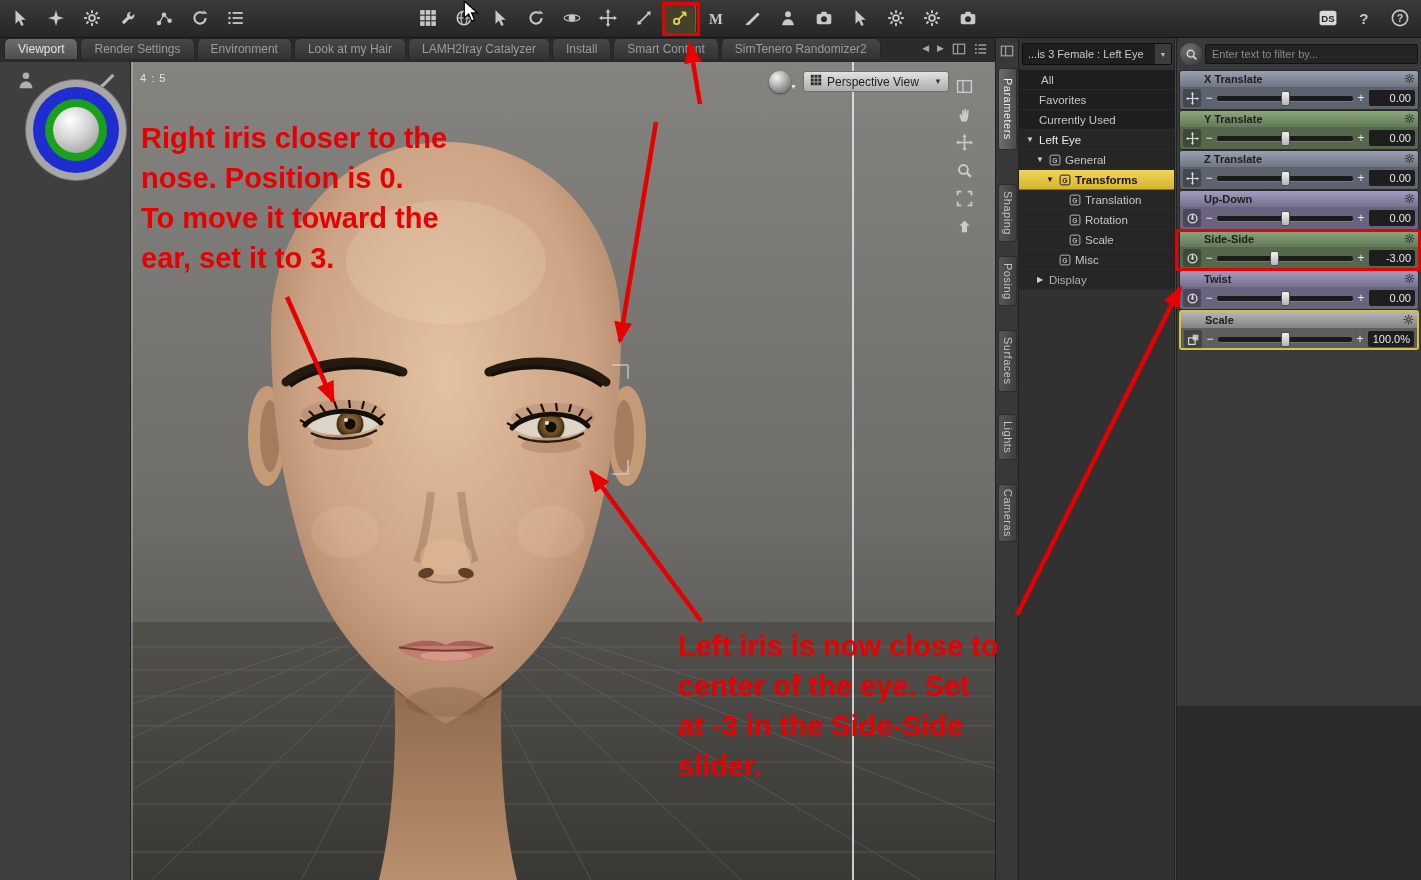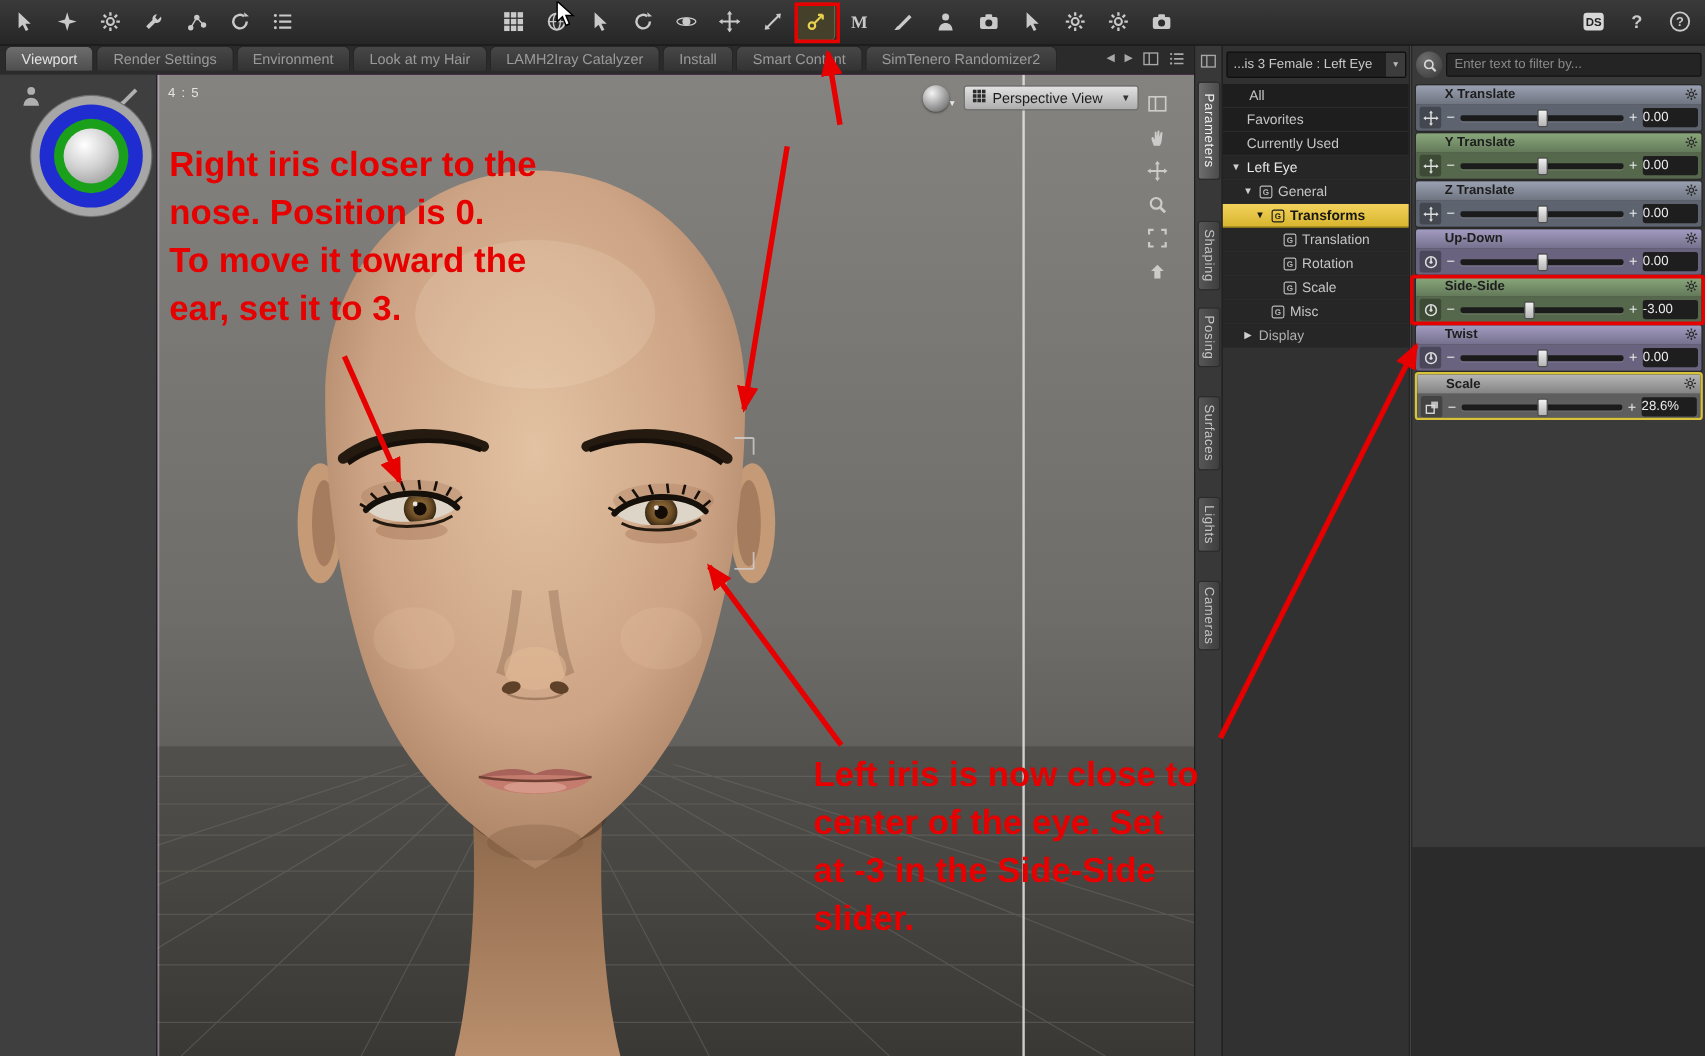--- a/index.html
+++ b/index.html
@@ -17,21 +17,21 @@
 .tabx{color:#a8a8a8;font-size:9px;height:21px;line-height:21px;padding:0 3px;cursor:pointer;display:flex;align-items:center}
 .tabspacer{margin-left:auto}
 
 #leftstrip{position:absolute;left:0;top:62px;width:131px;height:818px;background:#3f3f3f;border-right:1px solid #232323}
 .lsicon{position:absolute;cursor:pointer;opacity:.9}
 .colorwheel{position:absolute;left:26px;top:18px;width:100px;height:100px;border-radius:50%;background:#a6a6a6;display:flex;align-items:center;justify-content:center;box-shadow:0 0 0 1px #6f6f6f;cursor:pointer}
 .cw-blue{width:86px;height:86px;border-radius:50%;background:#1f2dd0;display:flex;align-items:center;justify-content:center}
 .cw-green{width:62px;height:62px;border-radius:50%;background:#1ba01b;display:flex;align-items:center;justify-content:center}
 .cw-center{width:46px;height:46px;border-radius:50%;background:radial-gradient(circle at 38% 30%,#ffffff,#d2d2d2 45%,#8d8d8d)}
 
-#viewport{position:absolute;left:131px;top:62px;width:864px;height:818px;overflow:hidden;background:#701a75}
+#viewport{position:absolute;left:131px;top:62px;width:864px;height:818px;overflow:hidden;background:#15803d}
 #scene{position:absolute;left:0;top:0}
 .vp-aspect{position:absolute;left:9px;top:10px;font-size:11px;color:#e3e3e3;letter-spacing:1px;z-index:3}
 .vp-spherebtn{position:absolute;left:638px;top:9px;width:22px;height:22px;border-radius:50%;background:radial-gradient(circle at 35% 30%,#f4f4f4,#9c9c9c 55%,#5c5c5c);box-shadow:0 1px 2px rgba(0,0,0,.5);cursor:pointer;z-index:3}
 .vp-spherecaret{position:absolute;left:659px;top:21px;font-size:7px;color:#e6e6e6;z-index:3}
 .vp-viewsel{position:absolute;left:672px;top:9px;width:146px;height:21px;background:linear-gradient(#e2e2e2,#adadad);border:1px solid #6f6f6f;border-radius:3px;display:flex;align-items:center;gap:5px;padding:0 6px;font-size:12px;color:#1c1c1c;cursor:pointer;z-index:3;white-space:nowrap}
 .vs-caret{margin-left:auto;font-size:8px;color:#333}
 #vp-nav{position:absolute;left:822px;top:14px;display:flex;flex-direction:column;gap:8px;align-items:center;z-index:3}
 .vpnbtn{width:22px;height:20px;display:flex;align-items:center;justify-content:center;cursor:pointer;opacity:.92}
 .viewcube{position:absolute;left:732px;top:50px;width:74px;height:74px;border-radius:50%;background:radial-gradient(circle,rgba(54,52,58,.55),rgba(36,34,40,.68));display:flex;align-items:center;justify-content:center;box-shadow:0 0 0 1px rgba(210,210,220,.18);cursor:grab;z-index:3}
 .vc-face{width:44px;height:44px;background:rgba(126,120,188,.8);border:1px solid #a6a2ca;display:flex;align-items:center;justify-content:center;font-size:10px;color:#20203a}
@@ -62,21 +62,21 @@
 ::placeholder{color:#8a8a8a}
 #sliders{position:absolute;left:2px;top:32px;width:240px}
 .sblock{height:40px;position:relative;border:1px solid #2a2a2a;border-radius:3px;overflow:hidden}
 .srow1{height:16px;display:flex;align-items:center;padding:0 4px 0 24px;font-size:11px;color:#1d1d1d;font-weight:bold;position:relative}
 .sgear{position:absolute;right:3px;top:2px;cursor:pointer}
 .srow2{height:22px;display:flex;align-items:center;gap:3px;padding:0 3px}
 .sicon{width:18px;height:18px;border-radius:2px;background:rgba(0,0,0,.28);display:flex;align-items:center;justify-content:center;cursor:pointer;flex:none}
 .smi,.spl{color:#e8e8e8;font-size:12px;width:10px;text-align:center;cursor:pointer;flex:none}
 .strack{flex:1;height:5px;background:#1b1b1b;border-radius:2px;position:relative;cursor:pointer;box-shadow:0 1px 0 rgba(255,255,255,.14)}
 .shandle{position:absolute;top:-5px;width:9px;height:15px;margin-left:-4px;background:linear-gradient(#f2f2f2,#b4b4b4);border:1px solid #4e4e4e;border-radius:2px;cursor:grab}
-.sval{width:46px;height:16px;background:#1e1e1e;border-radius:2px;color:#eaeaea;font-size:11px;text-align:left;padding-right:4px;line-height:16px;cursor:text;flex:none}
+.sval{width:46px;height:16px;background:#1e1e1e;border-radius:2px;color:#eaeaea;font-size:11px;text-align:right;padding-right:4px;line-height:16px;cursor:text;flex:none}
 
 .anote{position:absolute;color:#e60000;font-weight:bold;font-size:29px;line-height:40px;white-space:pre-line;z-index:50;pointer-events:none}
 #arrowsvg{position:absolute;left:0;top:0;z-index:49;pointer-events:none}
 .redbox{position:absolute;border:3px solid #e60000;z-index:48;pointer-events:none}
 #mousecursor{position:absolute;left:461px;top:1px;z-index:60;pointer-events:none}
 </style>
 </head>
 <body>
 
 <div id="app">
@@ -958,21 +958,21 @@
               <svg width="13" height="13" viewBox="0 0 16 16">
                 <rect x="2" y="6" width="8" height="8" fill="none" stroke="#dcdcdc" stroke-width="1.4"></rect>
                 <rect x="7" y="2" width="7" height="7" fill="#dcdcdc" opacity=".8"></rect>
               </svg>
             </span>
       <span class="smi">−</span>
       <div class="strack">
         <div class="shandle" style="left:50%"></div>
       </div>
       <span class="spl">+</span>
-      <span class="sval">28.6%</span>
+      <span class="sval">100.0%</span>
     </div>
         </div>
       </div>
   </div>
 
   <div class="anote" style="left:141px;top:118px;width:388px">Right iris closer to the
 nose.  Position is 0.
 To move it toward the
 ear, set it to 3.</div>
   <div class="anote" style="left:678px;top:626px;width:400px">Left iris is now close to

